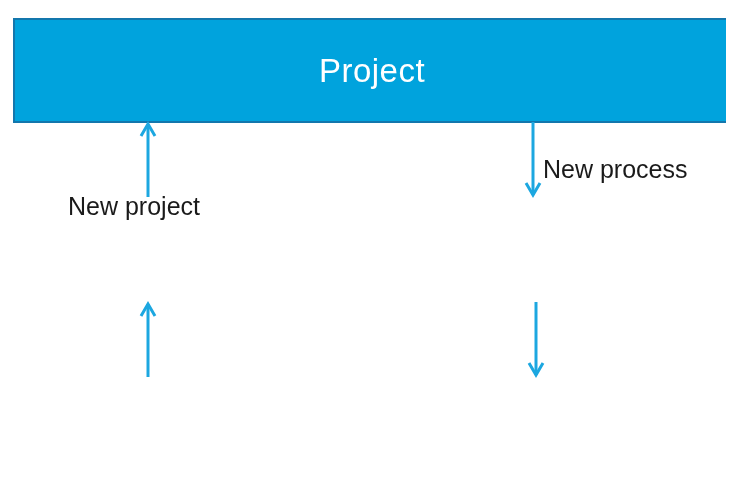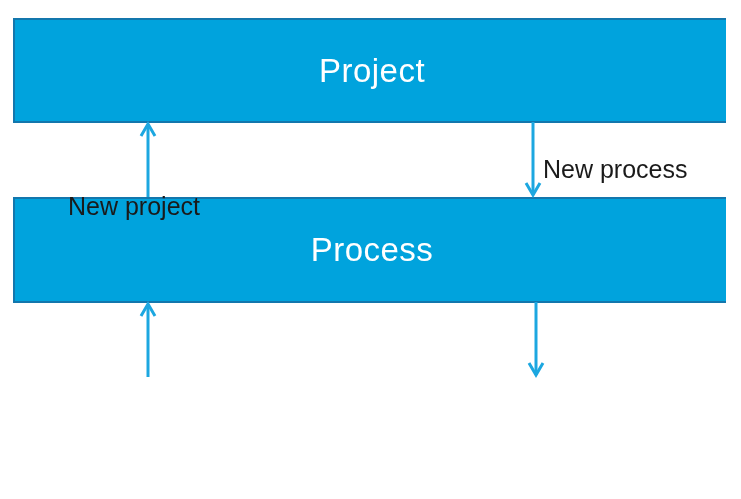--- a/index.html
+++ b/index.html
@@ -70,23 +70,20 @@
 </style>
 </head>
 <body>
 
 <div class="canvas">
 
   <div class="bar project">
     <span>Project</span>
   </div>
 
-  <div class="bar process">
-    <span>Process</span>
-  </div>
 
 
   <svg class="arrow a-up-1" width="20" height="76" viewBox="0 0 20 76" aria-hidden="true">
     <line x1="10" y1="75" x2="10" y2="2"></line>
     <polyline points="3,14 10,2 17,14"></polyline>
   </svg>
 
   <svg class="arrow a-down-1" width="20" height="76" viewBox="0 0 20 76" aria-hidden="true">
     <line x1="10" y1="0" x2="10" y2="73"></line>
     <polyline points="3,61 10,73 17,61"></polyline>

